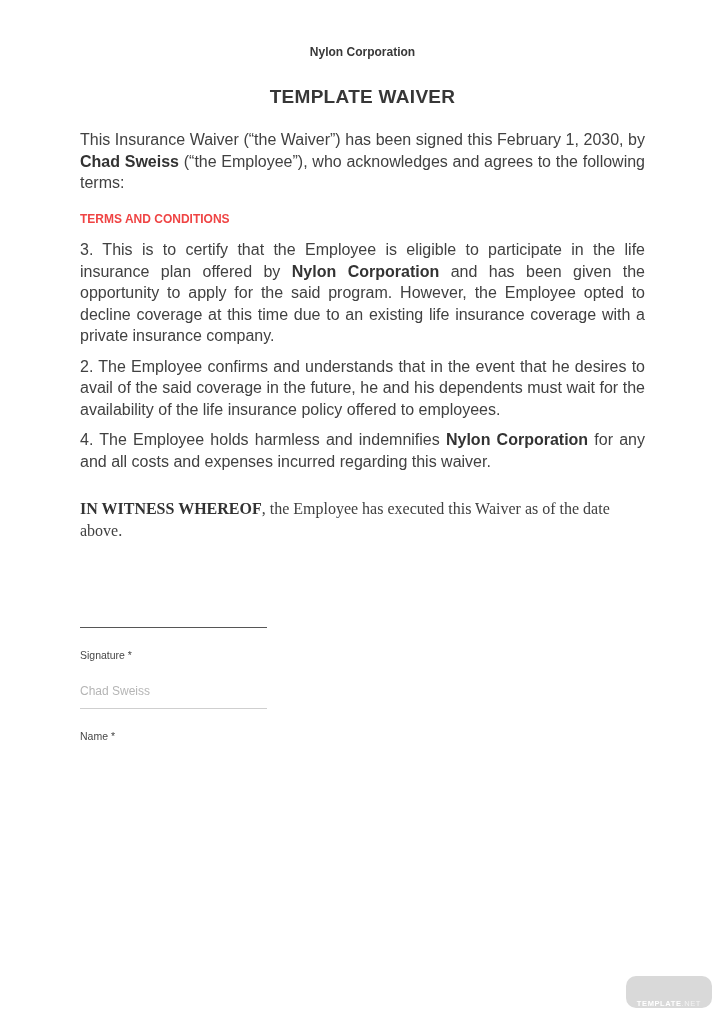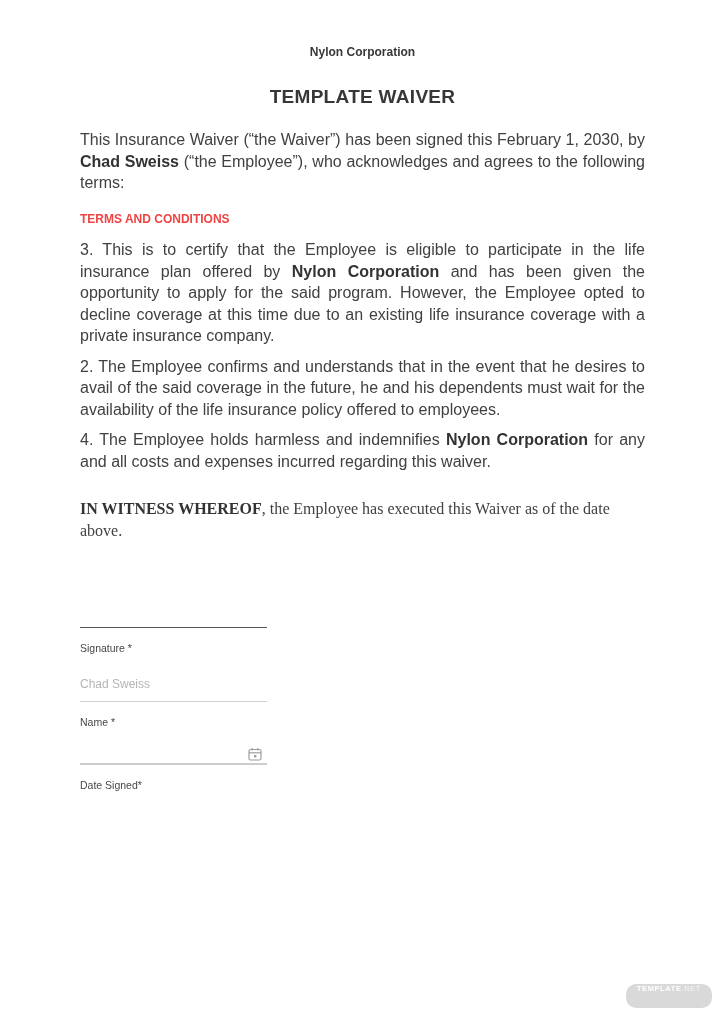--- a/index.html
+++ b/index.html
@@ -11,30 +11,30 @@
   .company{text-align:center;font-size:12px;font-weight:700;line-height:14px;color:#383838;}
   .title{margin:27px 0 0;text-align:center;font-size:19px;font-weight:700;letter-spacing:.3px;color:#373737;}
   .para{margin:0;font-size:16px;line-height:21.5px;text-align:justify;color:#414141;}
   .para b{color:#333;}
   .intro{margin-top:21px;}
   .heading{margin:15px 0 0;font-size:12px;font-weight:700;line-height:21.5px;color:#ef4444;}
   .term{margin-top:9px;}
   .witness{margin-top:26px;text-align:left;font-family:Liberation Serif, serif;}
   .form-area{margin-top:86px;}
   .sig-line{width:187px;height:0;border-top:1.5px solid #565656;}
-  .field-label{margin-top:14px;font-size:10.5px;line-height:13px;color:#474747;}
+  .field-label{margin-top:21px;font-size:10.5px;line-height:13px;color:#474747;}
   .name-field{margin-top:19px;}
   .name-line{width:187px;padding-bottom:9px;border-bottom:1px solid #cfcfcf;}
   .input-value{font-size:12px;line-height:14px;color:#b5b5b5;}
   .date-field{margin-top:12px;}
   .date-line{position:relative;width:187px;height:22px;border-bottom:2px solid #cccccc;}
   .cal{position:absolute;right:5px;bottom:2px;width:14px;height:14px;}
   .badge{
-    position:absolute;right:8px;bottom:8px;height:24px;padding:0 11px;
-    border-radius:10px;background:#d9d9d9;display:flex;align-items:flex-start;
+    position:absolute;right:8px;bottom:8px;height:32px;padding:0 11px;
+    border-radius:10px;background:#d9d9d9;display:flex;align-items:flex-end;
     font-size:7.5px;font-weight:700;letter-spacing:.6px;color:#ffffff;cursor:pointer;
   }
   .badge .lite{color:rgba(255,255,255,.72);font-weight:400;}
 </style>
 </head>
 <body>
 
 <div class="page">
   <div class="content">
 
@@ -62,32 +62,20 @@
         <div class="field-label">Signature *</div>
       </div>
 
       <div class="field name-field">
         <div class="name-line">
           <span class="input-value">Chad Sweiss</span>
         </div>
         <div class="field-label">Name *</div>
       </div>
 
-      <div class="field date-field">
-        <div class="date-line">
-          <svg class="cal" viewBox="0 0 14 14">
-            <rect x="1" y="2.5" width="12" height="10.5" rx="1.5" fill="none" stroke="#9e9e9e" stroke-width="1.2"></rect>
-            <line x1="1" y1="5.8" x2="13" y2="5.8" stroke="#9e9e9e" stroke-width="1.2"></line>
-            <line x1="4.2" y1="1" x2="4.2" y2="3.5" stroke="#9e9e9e" stroke-width="1.2"></line>
-            <line x1="9.8" y1="1" x2="9.8" y2="3.5" stroke="#9e9e9e" stroke-width="1.2"></line>
-            <rect x="6" y="8" width="2.4" height="2.4" fill="#9e9e9e"></rect>
-          </svg>
-        </div>
-        <div class="field-label">Date Signed*</div>
-      </div>
 
     </div>
   </div>
 
   <div class="badge">
       <span>TEMPLATE</span>
       <span class="lite">.NET</span>
     </div>
 </div>
 

